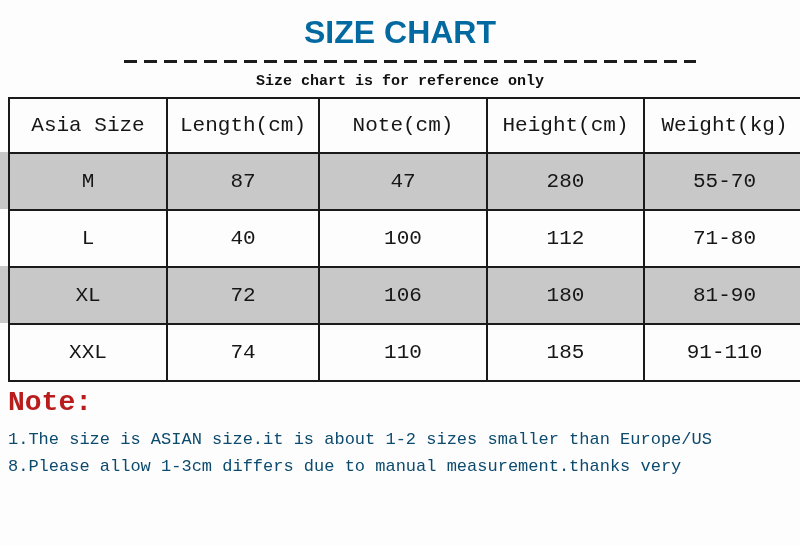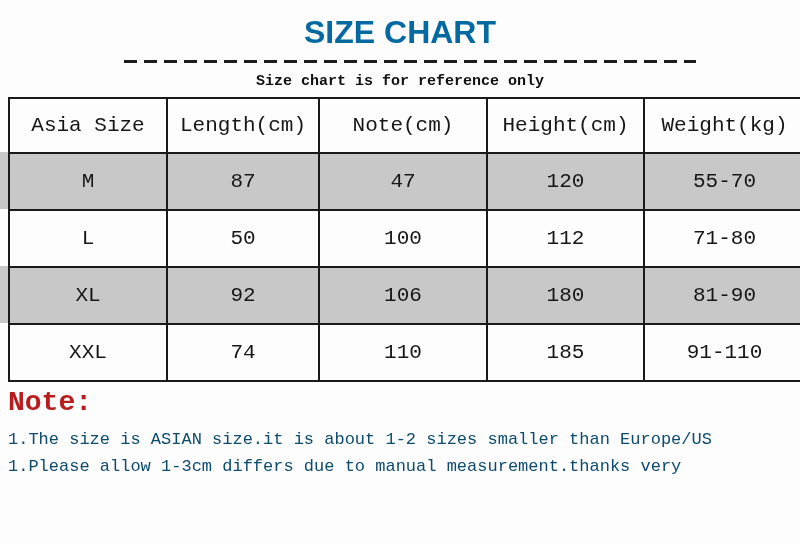--- a/index.html
+++ b/index.html
@@ -132,47 +132,47 @@
           <th class="c2">Note(cm)</th>
           <th class="c3">Height(cm)</th>
           <th class="c4">Weight(kg)</th>
         </tr>
       </thead>
       <tbody>
         <tr class="data-row">
           <td>M</td>
           <td>87</td>
           <td>47</td>
-          <td>120</td>
+          <td>280</td>
           <td>55-70</td>
         </tr>
         <tr class="data-row">
           <td>L</td>
-          <td>50</td>
+          <td>40</td>
           <td>100</td>
           <td>112</td>
           <td>71-80</td>
         </tr>
         <tr class="data-row">
           <td>XL</td>
-          <td>92</td>
+          <td>72</td>
           <td>106</td>
           <td>180</td>
           <td>81-90</td>
         </tr>
         <tr class="data-row">
           <td>XXL</td>
           <td>74</td>
           <td>110</td>
           <td>185</td>
           <td>91-110</td>
         </tr>
       </tbody>
     </table>
   </div>
 
   <div class="note">
     <div class="note-label">Note:</div>
     <div class="note-line">1.The size is ASIAN size.it is about 1-2 sizes smaller than Europe/US</div>
-    <div class="note-line">1.Please allow 1-3cm differs due to manual measurement.thanks very</div>
+    <div class="note-line">8.Please allow 1-3cm differs due to manual measurement.thanks very</div>
   </div>
 
 </div>
 
 </body></html>

